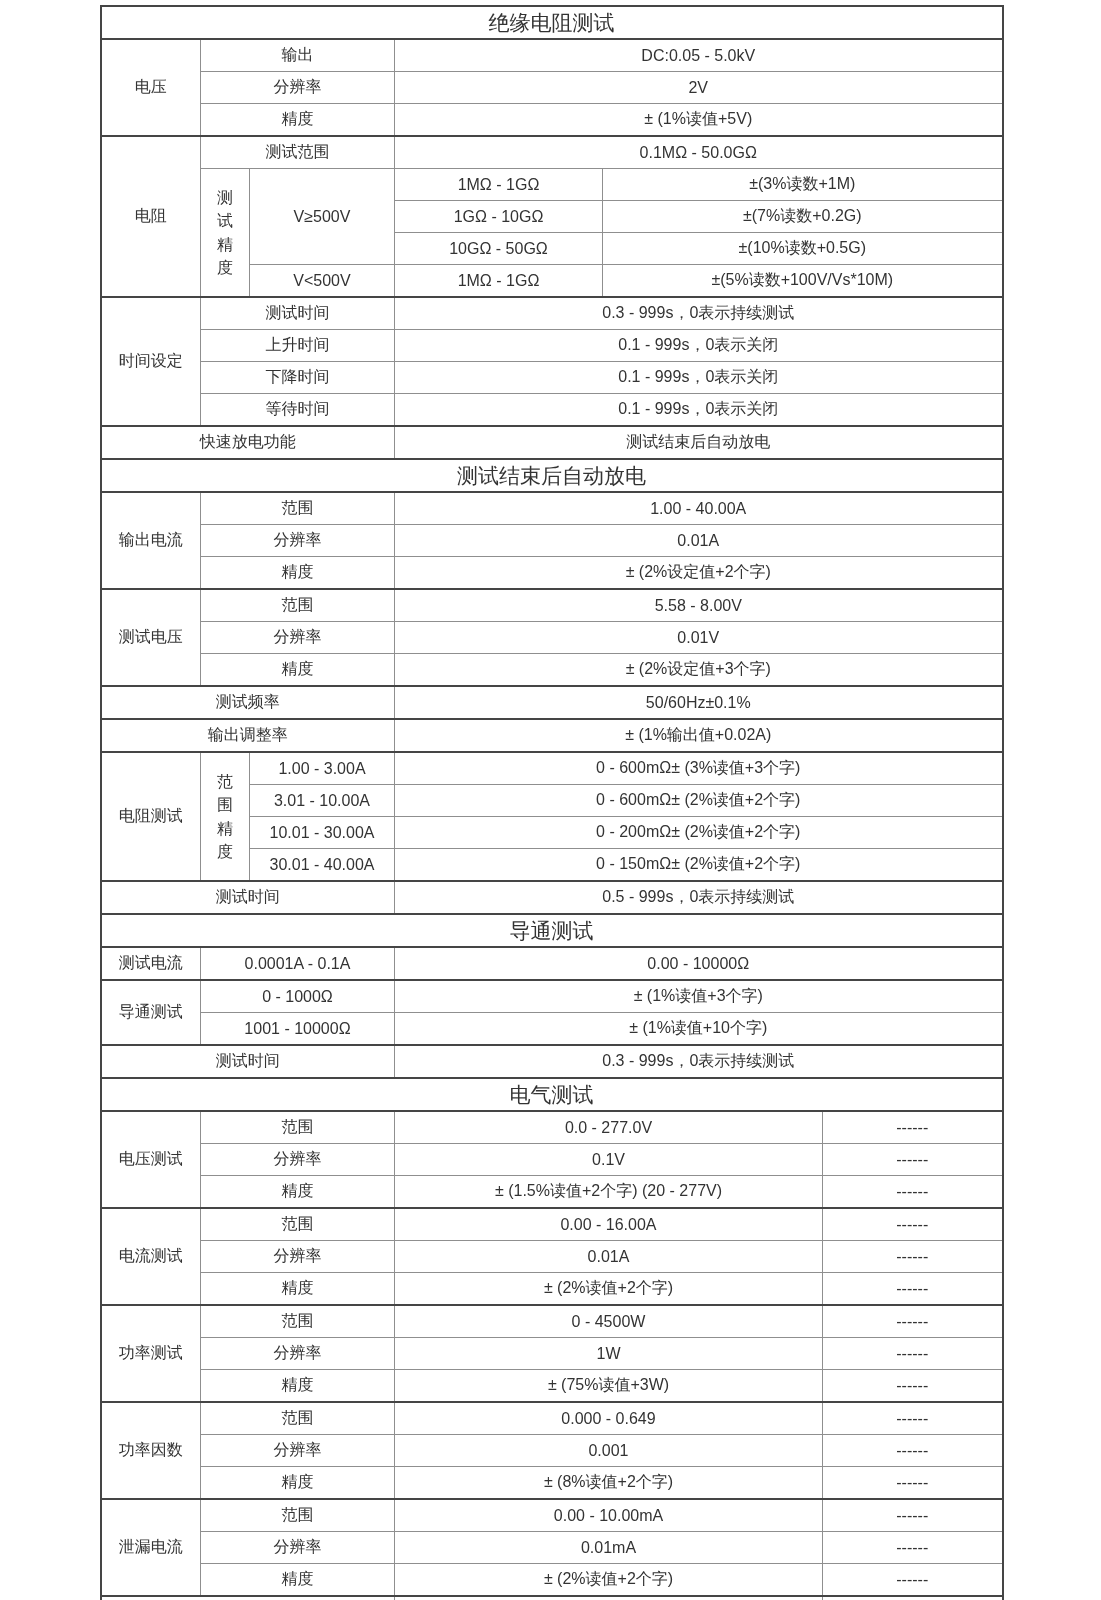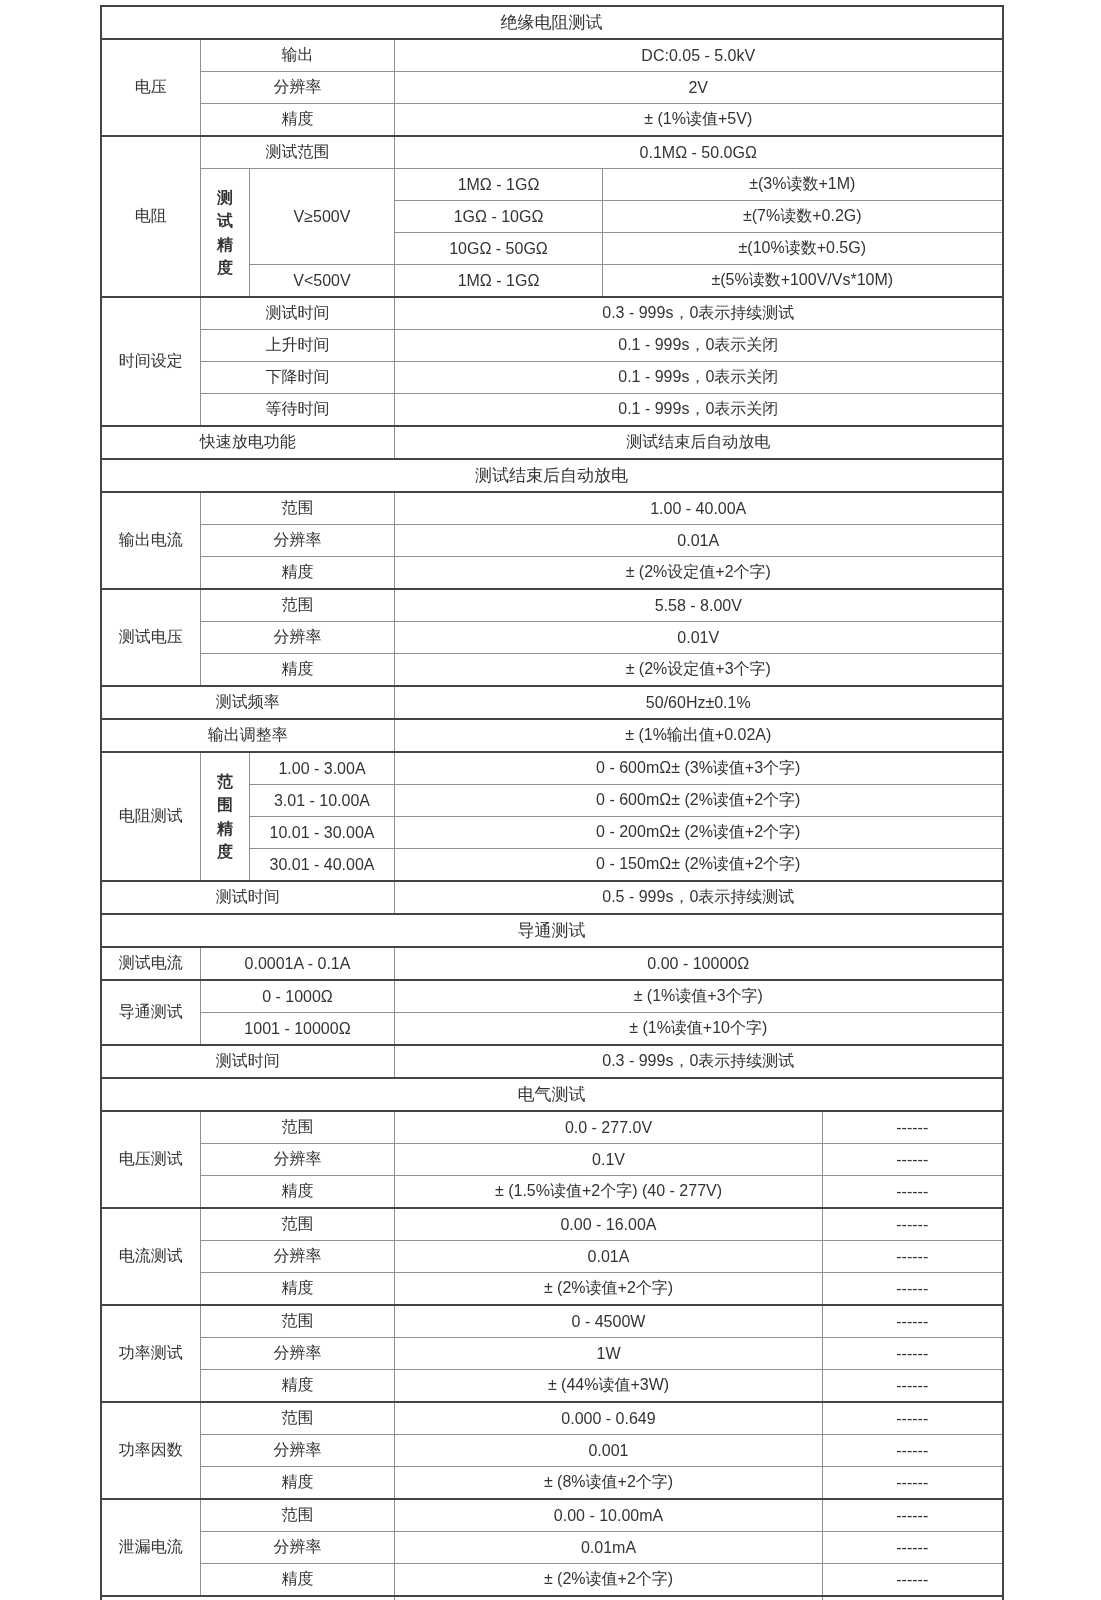--- a/index.html
+++ b/index.html
@@ -17,30 +17,29 @@
   table.spec td{
     border:1px solid #8f8f8f;
     text-align:center;
     vertical-align:middle;
     height:31px;
     padding:0 3px;
     overflow:hidden;
     white-space:nowrap;
   }
   tr.gb > td{border-top:2px solid #454545;}
-  td.title{font-size:17px;}
+  td.title{font-size:21px;}
   td.vert{padding:0;}
   td.vert span{
     display:block;
     width:1.05em;
     margin:12px auto;
     word-break:break-all;
     white-space:normal;
     line-height:1.45;
-    font-weight:bold;
   }
 </style>
 </head>
 <body>
 
 <div class="page">
 <div class="wrap">
 <table class="spec">
   <colgroup>
     <col style="width:100px">
@@ -222,21 +221,21 @@
     <td colspan="2">0.0 - 277.0V</td>
     <td>------</td>
   </tr>
   <tr>
     <td colspan="2">分辨率</td>
     <td colspan="2">0.1V</td>
     <td>------</td>
   </tr>
   <tr>
     <td colspan="2">精度</td>
-    <td colspan="2">± (1.5%读值+2个字) (40 - 277V)</td>
+    <td colspan="2">± (1.5%读值+2个字) (20 - 277V)</td>
     <td>------</td>
   </tr>
 
   <tr class="gb">
     <td rowspan="3">电流测试</td>
     <td colspan="2">范围</td>
     <td colspan="2">0.00 - 16.00A</td>
     <td>------</td>
   </tr>
   <tr>
@@ -256,21 +255,21 @@
     <td colspan="2">0 - 4500W</td>
     <td>------</td>
   </tr>
   <tr>
     <td colspan="2">分辨率</td>
     <td colspan="2">1W</td>
     <td>------</td>
   </tr>
   <tr>
     <td colspan="2">精度</td>
-    <td colspan="2">± (44%读值+3W)</td>
+    <td colspan="2">± (75%读值+3W)</td>
     <td>------</td>
   </tr>
 
   <tr class="gb">
     <td rowspan="3">功率因数</td>
     <td colspan="2">范围</td>
     <td colspan="2">0.000 - 0.649</td>
     <td>------</td>
   </tr>
   <tr>

